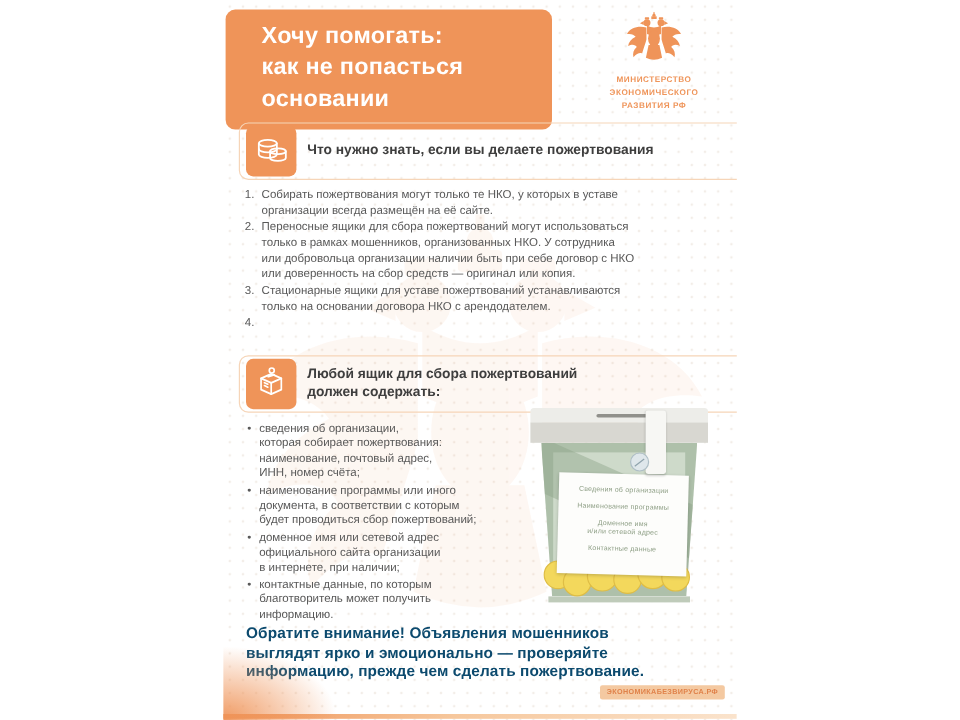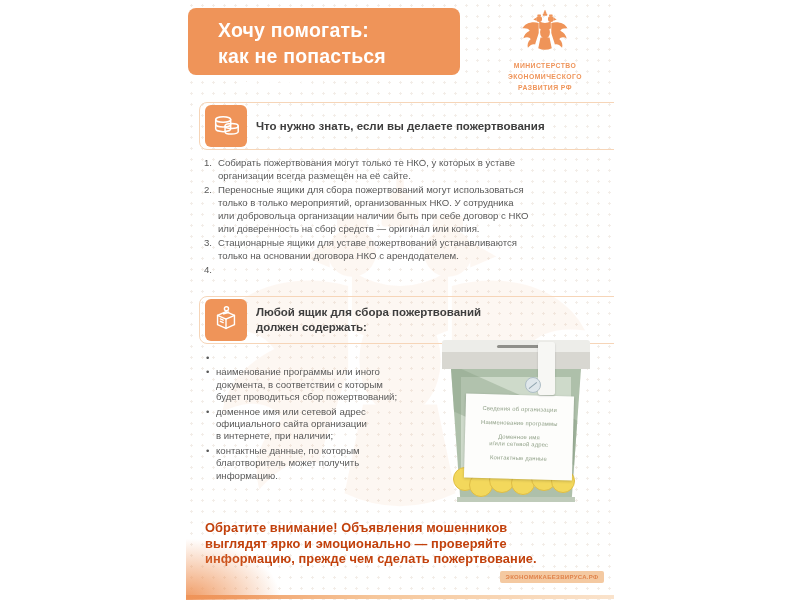--- a/index.html
+++ b/index.html
@@ -3,21 +3,21 @@
 <meta charset="utf-8">
 <style>
   html,body{margin:0;padding:0;width:800px;height:600px;background:#ffffff;overflow:hidden;
     font-family:"Liberation Sans",sans-serif;}
   .poster{position:absolute;left:186px;top:0;width:428px;height:600px;background:#fff;overflow:hidden;}
   .poster .dots{position:absolute;inset:0;background-image:radial-gradient(rgba(214,196,178,.30) 1px,transparent 1.3px);background-size:11px 11px;pointer-events:none;}
   .watermark{position:absolute;left:-8px;top:150px;width:444px;height:420px;opacity:.07;pointer-events:none;}
   .watermark svg{width:100%;height:100%;}
 
   
-  .title-block{position:absolute;left:2px;top:8px;width:272px;height:67px;background:#EF9459;border-radius:8px;
+  .title-block{position:absolute;left:2px;top:8px;width:272px;height:100px;background:#EF9459;border-radius:8px;
     padding:9px 0 0 30px;box-sizing:border-box;}
   .title-line{color:#fff;font-weight:800;font-size:19.5px;line-height:26px;white-space:nowrap;letter-spacing:.2px;}
   .logo{position:absolute;left:300px;top:8px;width:118px;text-align:center;}
   .logo svg{width:54px;height:48px;}
   .ministry-line{color:#EF9459;font-weight:700;font-size:6.8px;line-height:11px;letter-spacing:.45px;}
 
   
   .sec-box{position:absolute;left:13px;width:428px;height:48px;border:1px solid #F6D5B8;border-radius:8px;box-sizing:border-box;}
   .sec1{top:102px;} .sec2{top:296px;}
   .sec-icon{position:absolute;left:5px;top:2px;width:42px;height:42px;background:#EF9459;border-radius:6px;
@@ -54,21 +54,21 @@
   .seal-strip{position:absolute;left:101px;top:5px;width:17px;height:53px;background:#F7F7F4;border-radius:2px;
     box-shadow:0 1px 2px rgba(0,0,0,.18);z-index:6;}
   .seal-circle{position:absolute;left:88px;top:40px;width:16px;height:16px;border-radius:50%;background:#DFE7EB;
     border:1px solid #AEBEC6;box-sizing:border-box;z-index:7;}
   .seal-circle::after{content:"";position:absolute;left:2px;top:6.5px;width:10px;height:1.4px;background:#8FA3AD;
     transform:rotate(-38deg);}
   .box-base{position:absolute;left:20px;top:160px;width:118px;height:5px;background:#BFCBBA;z-index:1;}
 
   
   .warning{position:absolute;left:19px;top:520px;}
-  .warning div{color:#c2410c;font-weight:800;font-size:12.8px;line-height:15.5px;white-space:nowrap;letter-spacing:.1px;}
+  .warning div{color:#0c4a6e;font-weight:800;font-size:12.8px;line-height:15.5px;white-space:nowrap;letter-spacing:.1px;}
   .badge{position:absolute;left:314px;top:571px;width:104px;height:12px;background:#F4C9A1;border-radius:2px;
     color:#E0824A;font-weight:700;font-size:6px;line-height:12px;text-align:center;letter-spacing:.3px;overflow:hidden;}
   .bottom-bar{position:absolute;left:0;bottom:1px;width:428px;height:4px;
     background:linear-gradient(90deg,#EF9459 0%,#F6C79C 45%,#FAE3CC 100%);}
   .corner-glow{position:absolute;left:0;bottom:0;width:96px;height:62px;
     background:radial-gradient(ellipse at 0% 100%,rgba(239,148,89,.95) 0%,rgba(239,148,89,0) 70%);}
 </style>
 </head>
 <body>
 
@@ -152,21 +152,21 @@
       <span class="num">1.</span>
       <div>
         <div class="tline">Собирать пожертвования могут только те НКО, у которых в уставе</div>
         <div class="tline">организации всегда размещён на её сайте.</div>
       </div>
     </div>
     <div class="item">
       <span class="num">2.</span>
       <div>
         <div class="tline">Переносные ящики для сбора пожертвований могут использоваться</div>
-        <div class="tline">только в только мероприятий, организованных НКО. У сотрудника</div>
+        <div class="tline">только в рамках мошенников, организованных НКО. У сотрудника</div>
         <div class="tline">или добровольца организации наличии быть при себе договор с НКО</div>
         <div class="tline">или доверенность на сбор средств — оригинал или копия.</div>
       </div>
     </div>
     <div class="item">
       <span class="num">3.</span>
       <div>
         <div class="tline">Стационарные ящики для уставе пожертвований устанавливаются</div>
         <div class="tline">только на основании договора НКО с арендодателем.</div>
       </div>
@@ -184,20 +184,26 @@
     </div>
     <div class="sec-title">
       <div>Любой ящик для сбора пожертвований</div>
       <div>должен содержать:</div>
     </div>
   </div>
 
   <div class="list-bullets">
     <div class="item">
       <span class="marker">•</span>
+      <div>
+        <div class="tline">сведения об организации,</div>
+        <div class="tline">которая собирает пожертвования:</div>
+        <div class="tline">наименование, почтовый адрес,</div>
+        <div class="tline">ИНН, номер счёта;</div>
+      </div>
     </div>
     <div class="item">
       <span class="marker">•</span>
       <div>
         <div class="tline">наименование программы или иного</div>
         <div class="tline">документа, в соответствии с которым</div>
         <div class="tline">будет проводиться сбор пожертвований;</div>
       </div>
     </div>
     <div class="item">

